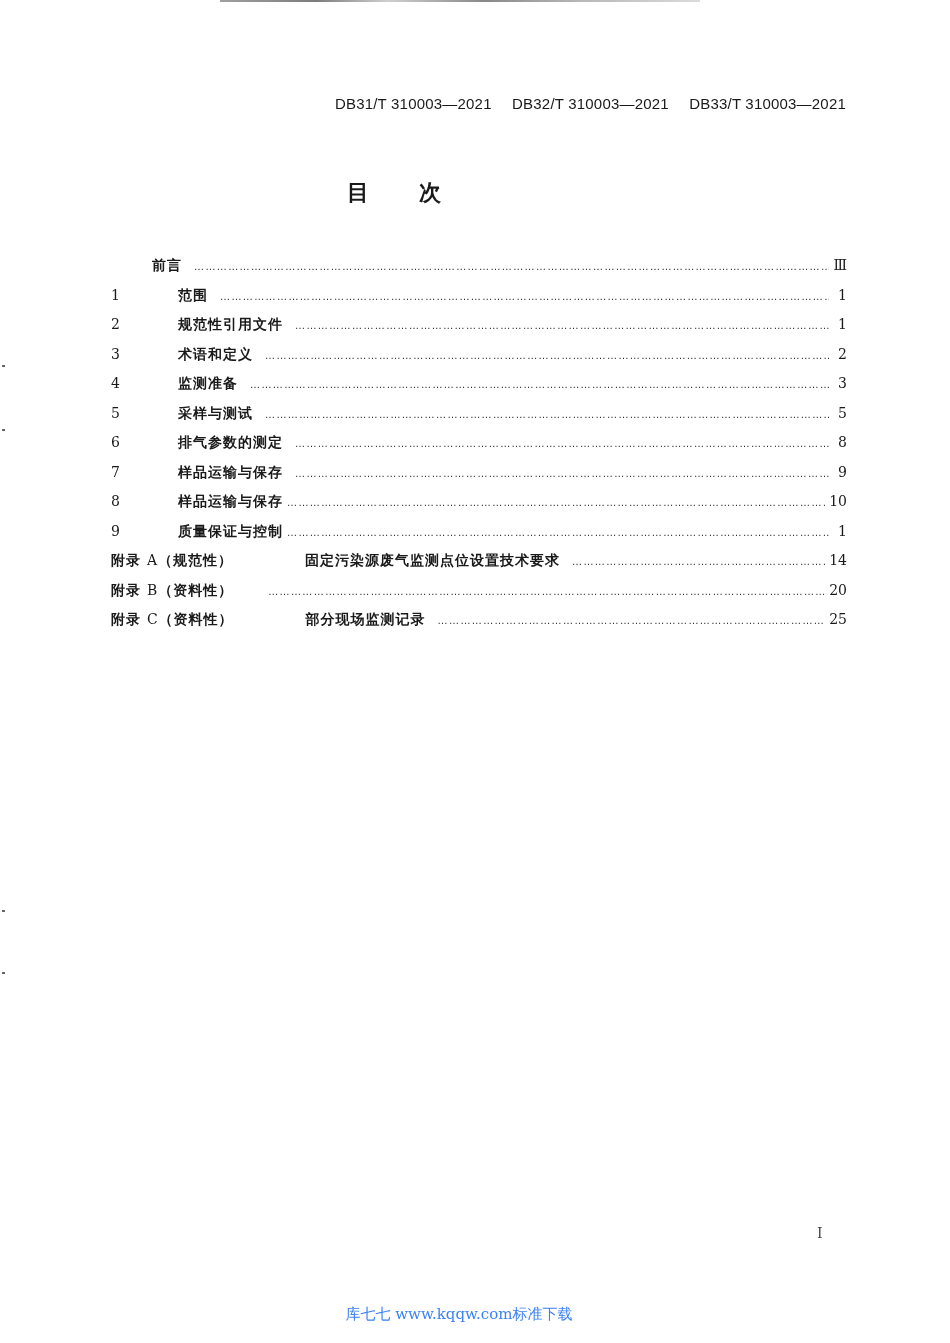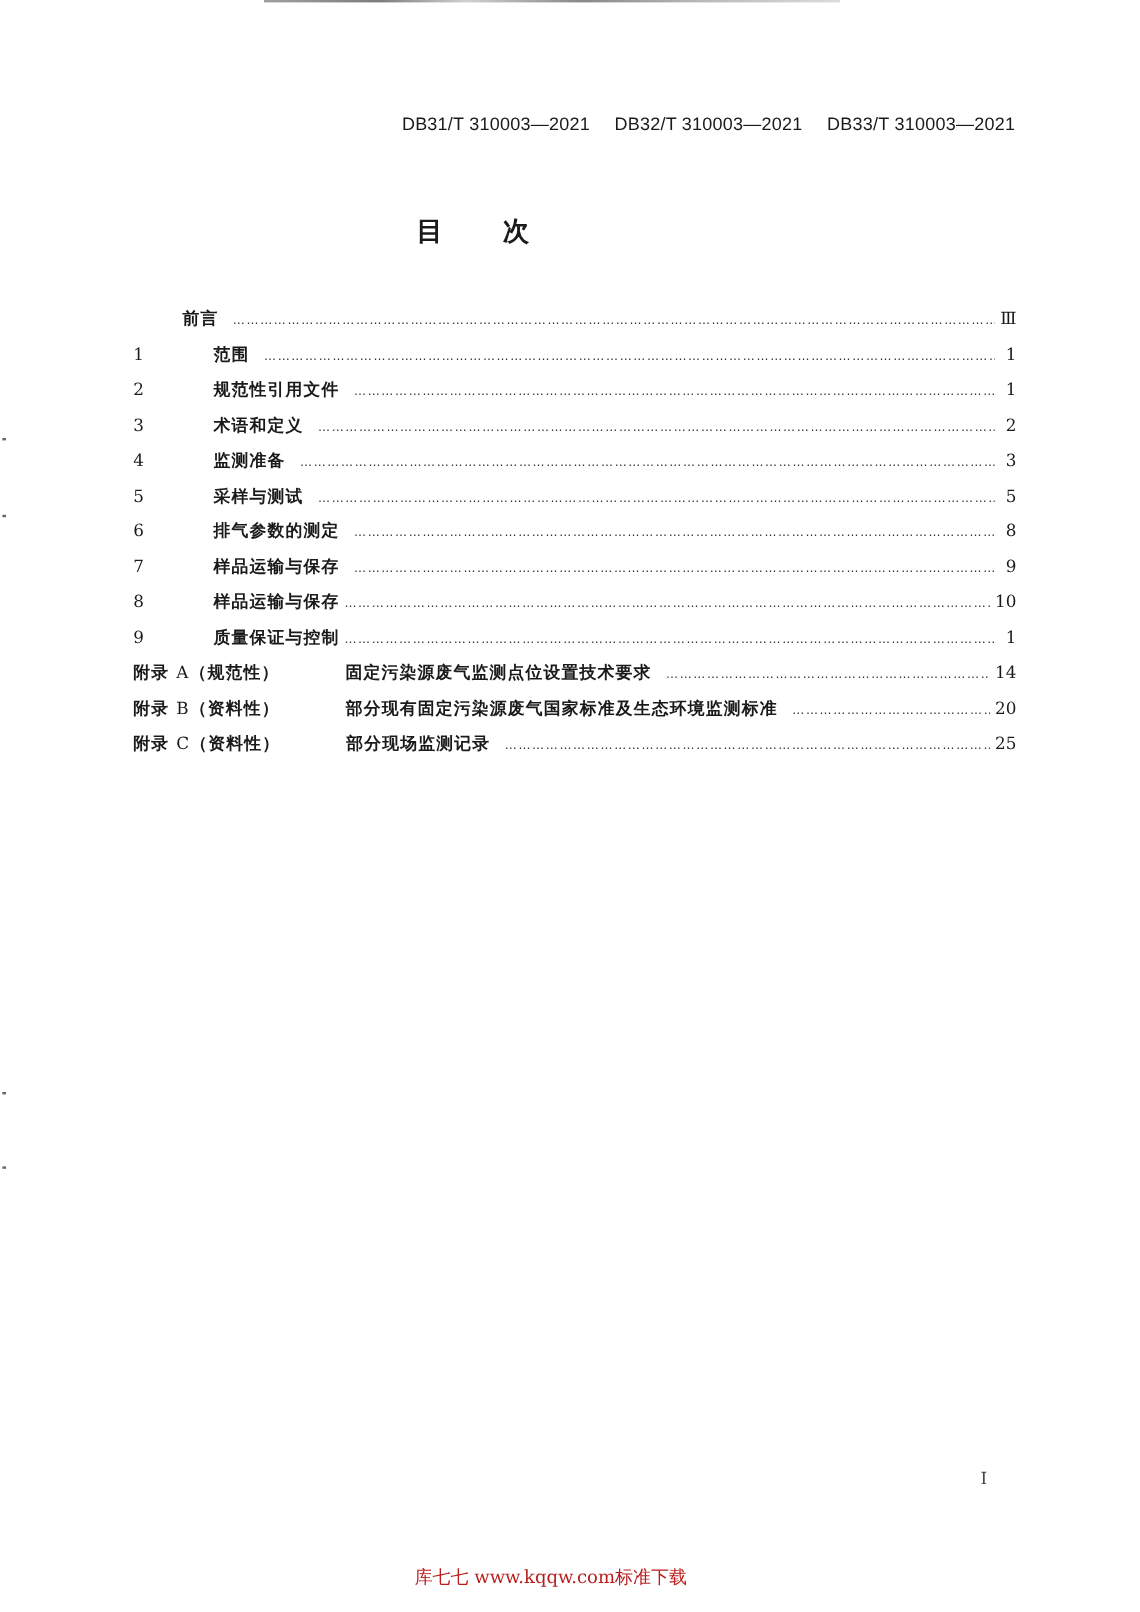--- a/index.html
+++ b/index.html
@@ -32,38 +32,38 @@
       list-style: none; margin: 0; padding: 0;
     }
     .toc-row {
       display: flex; align-items: baseline; height: 29.5px;
       font-size: 14px; font-weight: bold;
       font-family: "DejaVu Sans", sans-serif;
     }
     .toc-num { width: 26px; flex: none; font-family: "DejaVu Serif", serif; font-weight: normal; }
     .toc-label { flex: none; white-space: nowrap; letter-spacing: 1px; margin-left: 41px; }
     .toc-label.pad { margin-right: 8px; }
-    .toc-appx { flex: none; white-space: nowrap; margin-right: 14px; letter-spacing: 1px; text-align: right; }
+    .toc-appx { flex: none; white-space: nowrap; margin-right: 31px; letter-spacing: 1px; text-align: right; }
     .toc-appx .letter { font-family: "DejaVu Serif", serif; font-weight: normal; }
     .toc-dots {
       flex: 1; overflow: hidden; white-space: nowrap; margin: 0 4px;
       font-size: 10px; letter-spacing: 1.4px; color: #333; font-weight: normal;
       font-family: "DejaVu Sans", sans-serif;
     }
     .toc-page {
       flex: none; min-width: 14px; text-align: right;
       font-family: "DejaVu Serif", serif; font-weight: normal; font-size: 14px;
     }
     .folio {
       position: absolute; top: 1225px; left: 817px;
       font-family: "DejaVu Serif", serif; font-size: 14px; color: #444;
     }
     .watermark {
       position: absolute; top: 1305px; left: 0; width: 918px; text-align: center;
-      font-family: "DejaVu Serif", serif; font-size: 15px; color: #b91c1c;
+      font-family: "DejaVu Serif", serif; font-size: 15px; color: #3b82f6;
     }
   </style>
 </head>
 <body>
 
 <div class="scan-top"></div>
 <div class="speck" style="top:365px;left:2px;"></div>
 <div class="speck" style="top:429px;left:2px;"></div>
 <div class="speck" style="top:910px;left:2px;"></div>
 <div class="speck" style="top:972px;left:2px;"></div>
@@ -137,21 +137,20 @@
     <span class="toc-page">1</span>
   </li>
   <li class="toc-row">
     <span class="toc-appx"><span>附录</span> <span class="letter">A</span><span>（规范性）</span></span>
     <span class="toc-label pad">固定污染源废气监测点位设置技术要求</span>
     <span class="toc-dots">……………………………………………………………………………………………………………………………………………………………………………………………………</span>
     <span class="toc-page">14</span>
   </li>
   <li class="toc-row">
     <span class="toc-appx"><span>附录</span> <span class="letter">B</span><span>（资料性）</span></span>
-    <span class="toc-label pad">部分现有固定污染源废气国家标准及生态环境监测标准</span>
     <span class="toc-dots">……………………………………………………………………………………………………………………………………………………………………………………………………</span>
     <span class="toc-page">20</span>
   </li>
   <li class="toc-row">
     <span class="toc-appx"><span>附录</span> <span class="letter">C</span><span>（资料性）</span></span>
     <span class="toc-label pad">部分现场监测记录</span>
     <span class="toc-dots">……………………………………………………………………………………………………………………………………………………………………………………………………</span>
     <span class="toc-page">25</span>
   </li>
 </ul>

